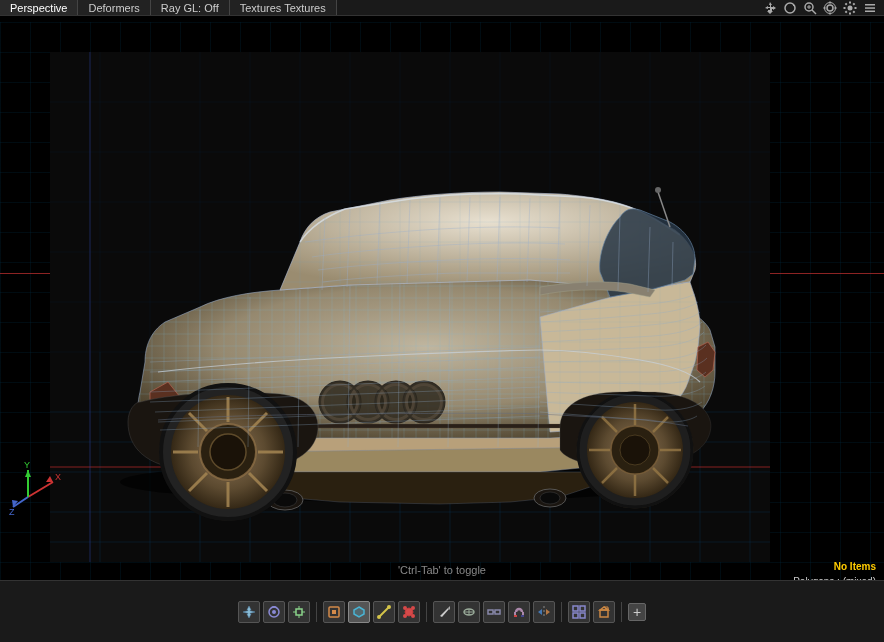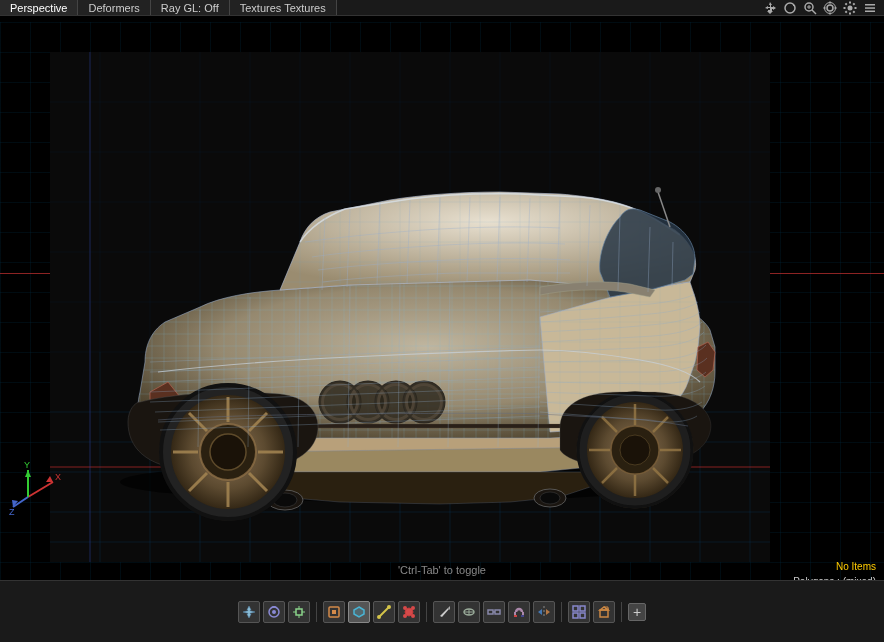--- a/index.html
+++ b/index.html
@@ -168,21 +168,21 @@
       position: absolute;
       bottom: 8px;
       right: 8px;
       text-align: right;
       font-size: 10px;
       color: #ccc;
       line-height: 1.5;
     }
     #info-panel .no-items {
       color: #ffcc00;
-      font-weight: normal;
+      font-weight: bold;
     }
 
     
     #axis-indicator {
       position: absolute;
       bottom: 68px;
       left: 8px;
       width: 50px;
       height: 50px;
     }

